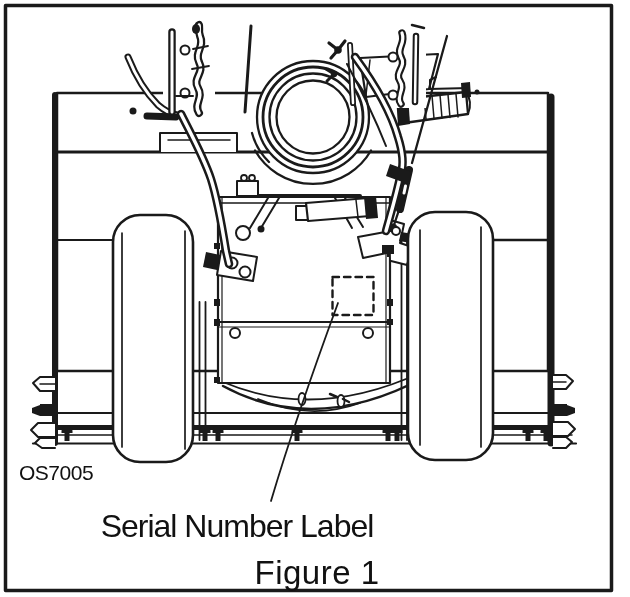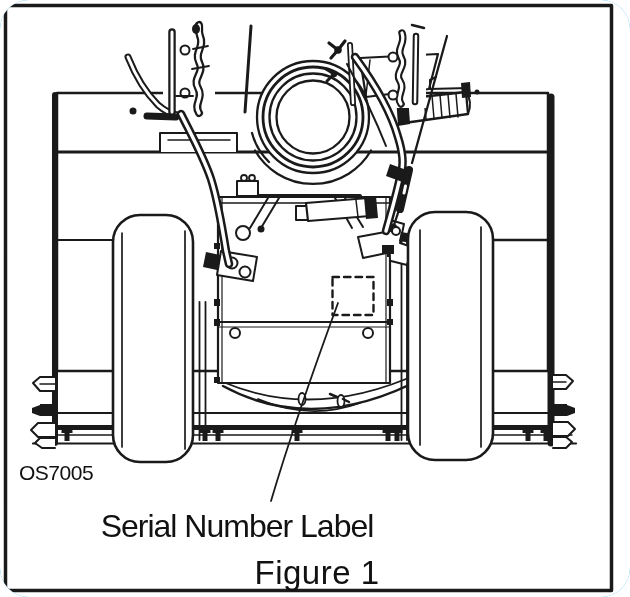--- a/index.html
+++ b/index.html
@@ -1,16 +1,16 @@
 <!DOCTYPE html>
 <html><head>
 <meta charset="utf-8">
 <style>
   html,body{margin:0;padding:0;background:#ffffff;}
-  .stage{width:630px;height:597px;position:relative;background:#0ea5e9;overflow:hidden;border-radius:29px;}
+  .stage{width:630px;height:597px;position:relative;background:#0ea5e9;overflow:hidden;}
   svg{display:block;}
   .ln{stroke:#1a1a1a;fill:none;stroke-linecap:round;stroke-linejoin:round;}
   .fw{fill:#ffffff;}
   .fd{fill:#1a1a1a;stroke:none;}
   .wht{stroke:#ffffff;fill:none;stroke-linecap:round;}
   text{fill:#111;font-family:"Liberation Sans","DejaVu Sans",sans-serif;}
   .code-text{font-size:21px;letter-spacing:-0.5px;}
   .callout-text{font-size:32px;letter-spacing:-1px;}
   .caption-text{font-size:33px;letter-spacing:0.5px;}
 </style>

